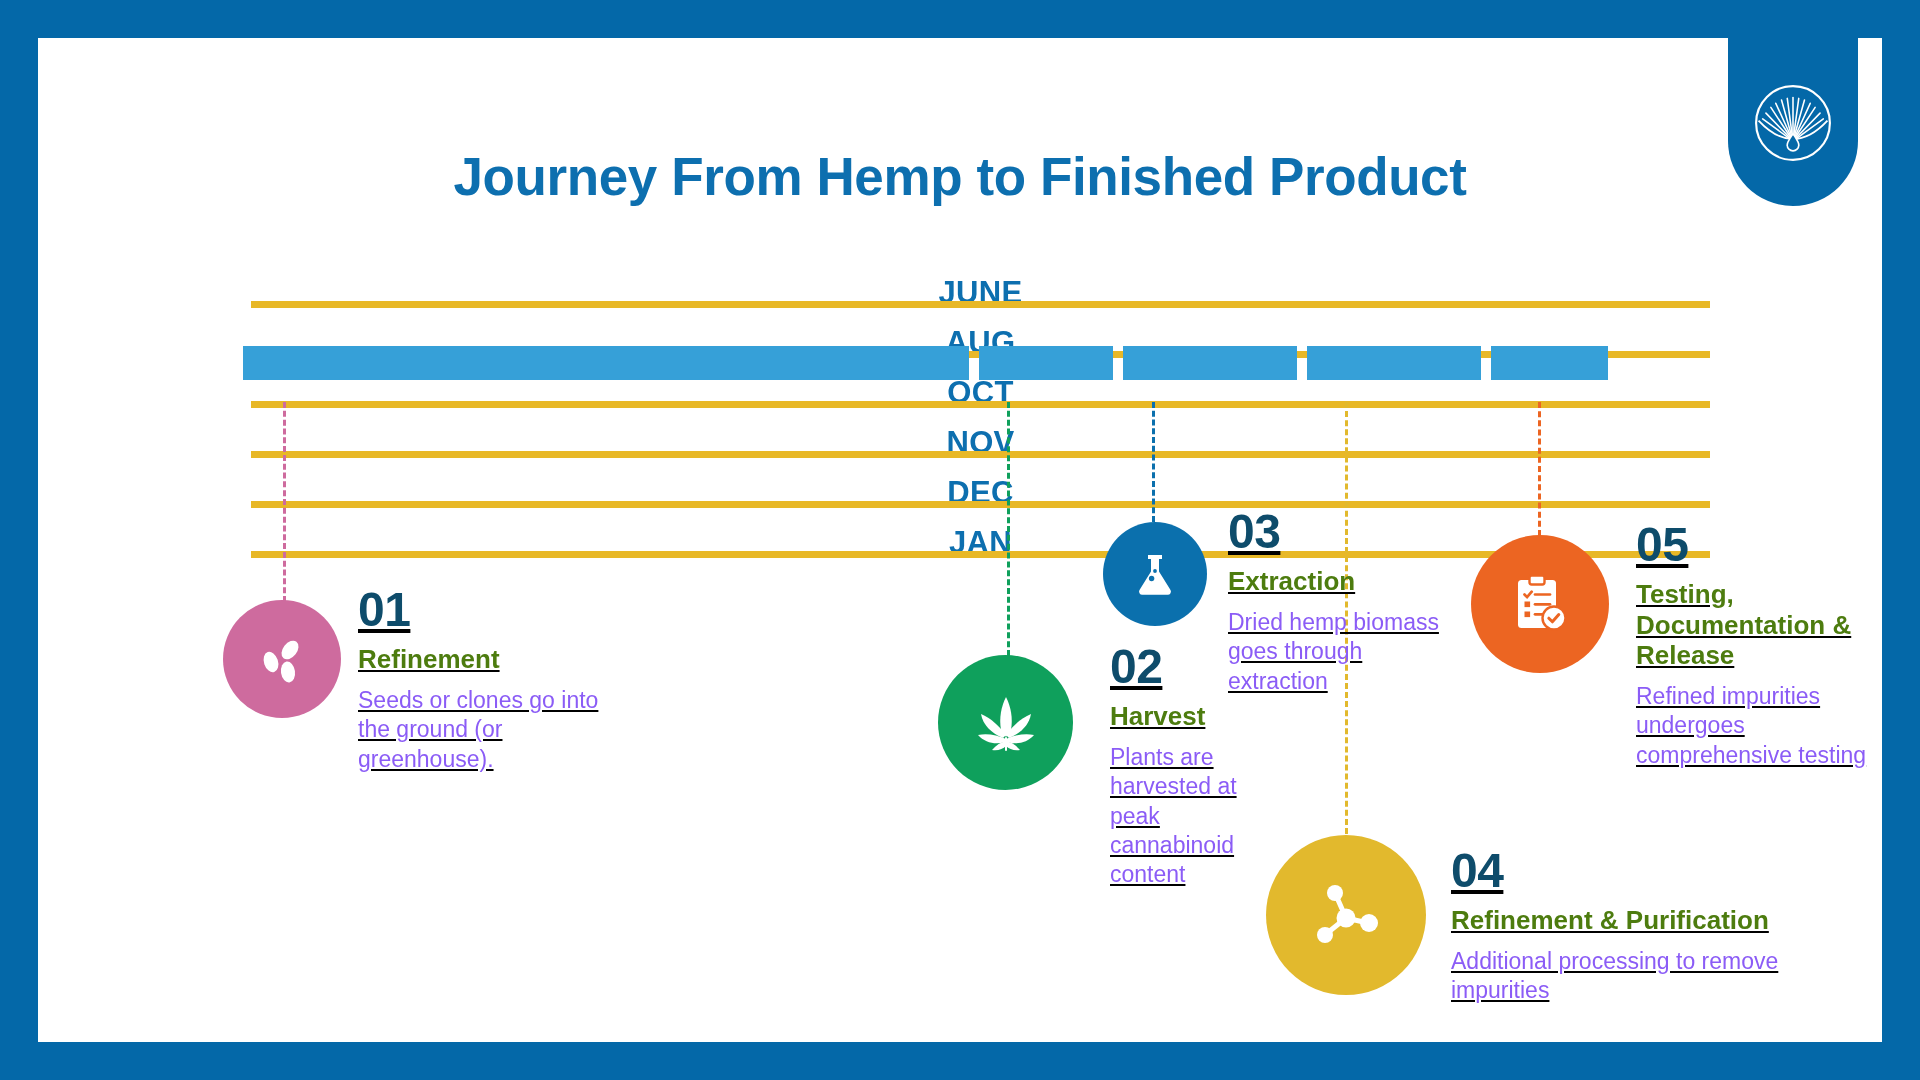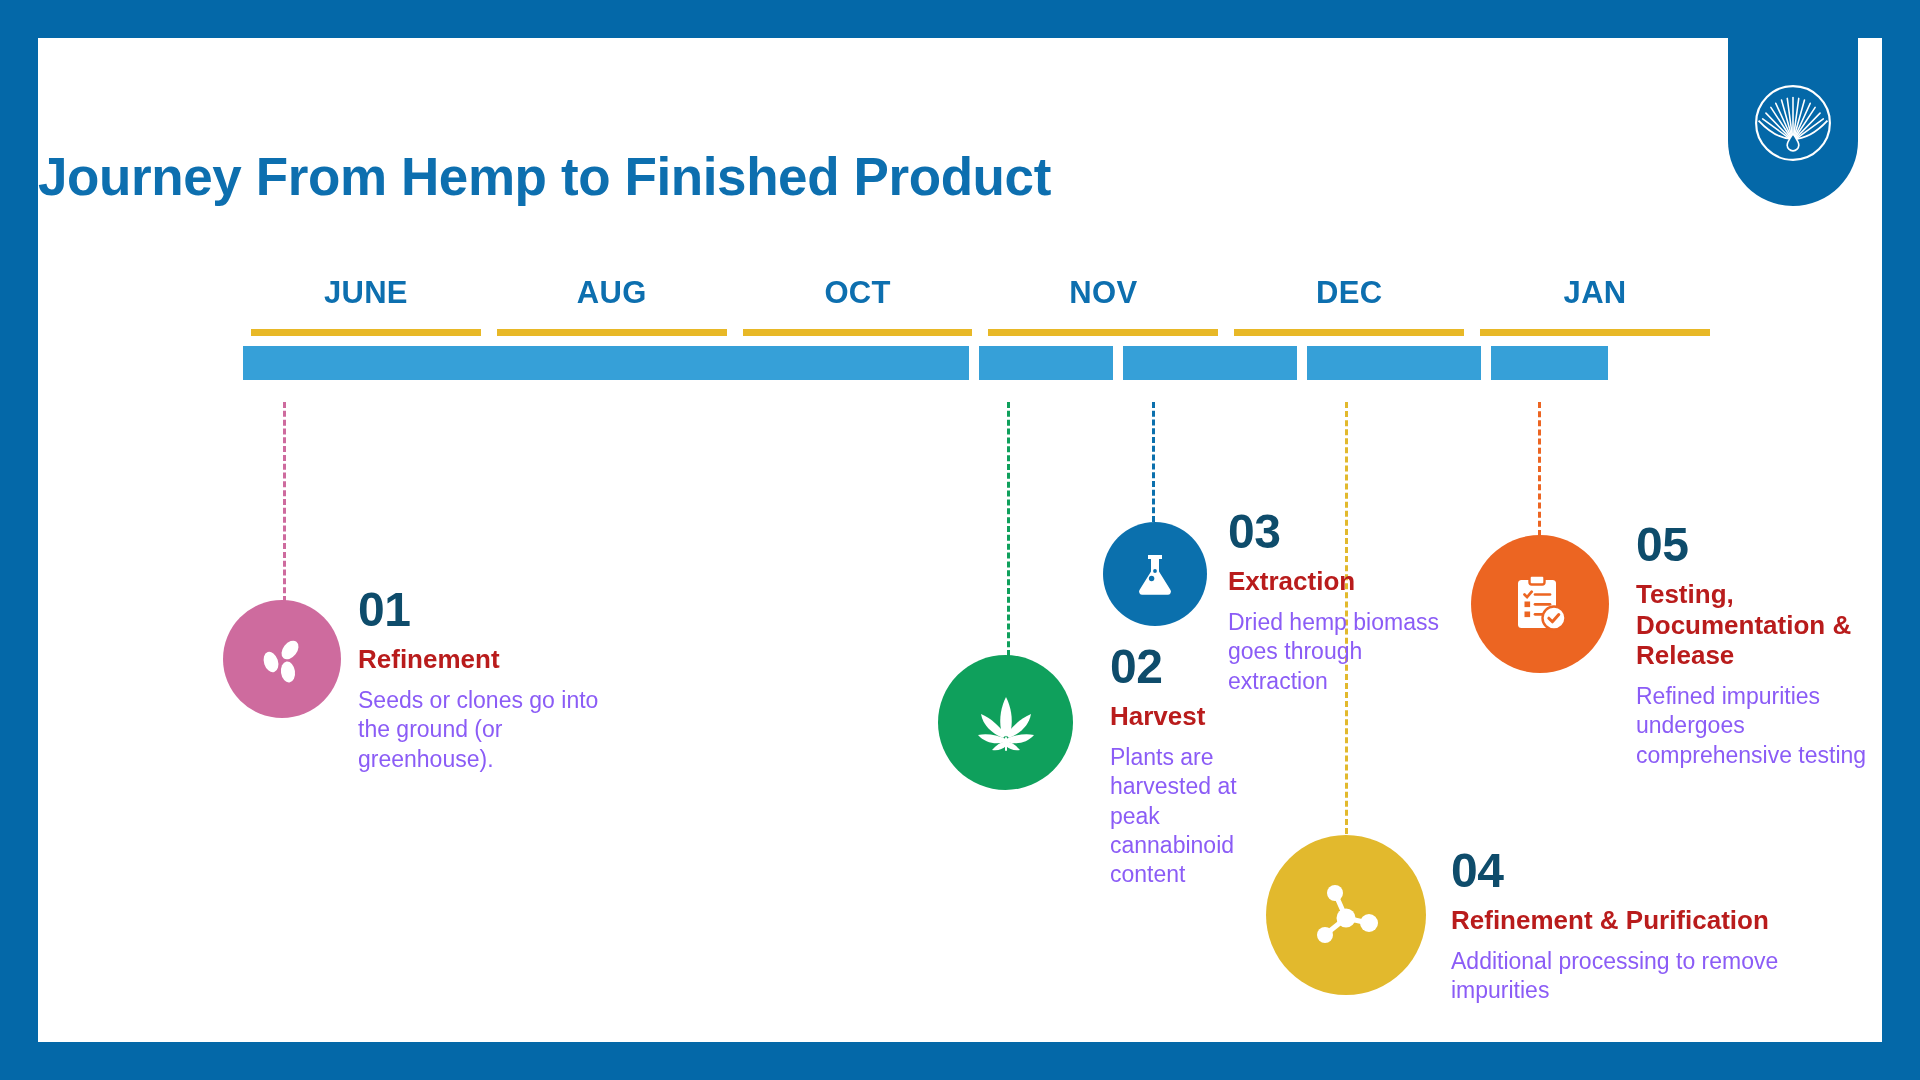--- a/index.html
+++ b/index.html
@@ -49,41 +49,42 @@
     width: 82px;
     height: 82px;
   }
 
   
   #page-title {
     position: absolute;
     left: 0;
     top: 108px;
     width: 1844px;
-    text-align: left;
+    text-align: center;
     font-size: 53px;
     font-weight: bold;
     letter-spacing: -0.4px;
     color: #0D6FAF;
     white-space: nowrap;
   }
 
   
   #timeline {
     position: absolute;
     left: 205px;
     top: 230px;
     width: 1475px;
     height: 130px;
   }
 
   .month-row {
     position: relative;
     height: 78px;
     display: flex;
+    flex-direction: column;
   }
   .month-cell {
     position: relative;
     flex: 1 1 0;
     text-align: center;
   }
   .month-label {
     font-size: 31px;
     font-weight: bold;
     color: #0D6FAF;
@@ -130,32 +131,33 @@
   }
   .bubble {
     position: absolute;
     border-radius: 50%;
     display: flex;
     align-items: center;
     justify-content: center;
   }
   .ms-text {
     position: absolute;
+    text-decoration: underline;
   }
   .ms-num {
     font-size: 48px;
     font-weight: bold;
     color: #0E4C6B;
     line-height: 1.0;
     letter-spacing: -0.5px;
   }
   .ms-title {
     font-size: 26px;
     font-weight: bold;
-    color: #b91c1c;
+    color: #4d7c0f;
     line-height: 1.18;
     margin-top: 10px;
   }
   .ms-desc {
     font-size: 23px;
     color: #8b5cf6;
     line-height: 1.28;
     margin-top: 11px;
   }
 

